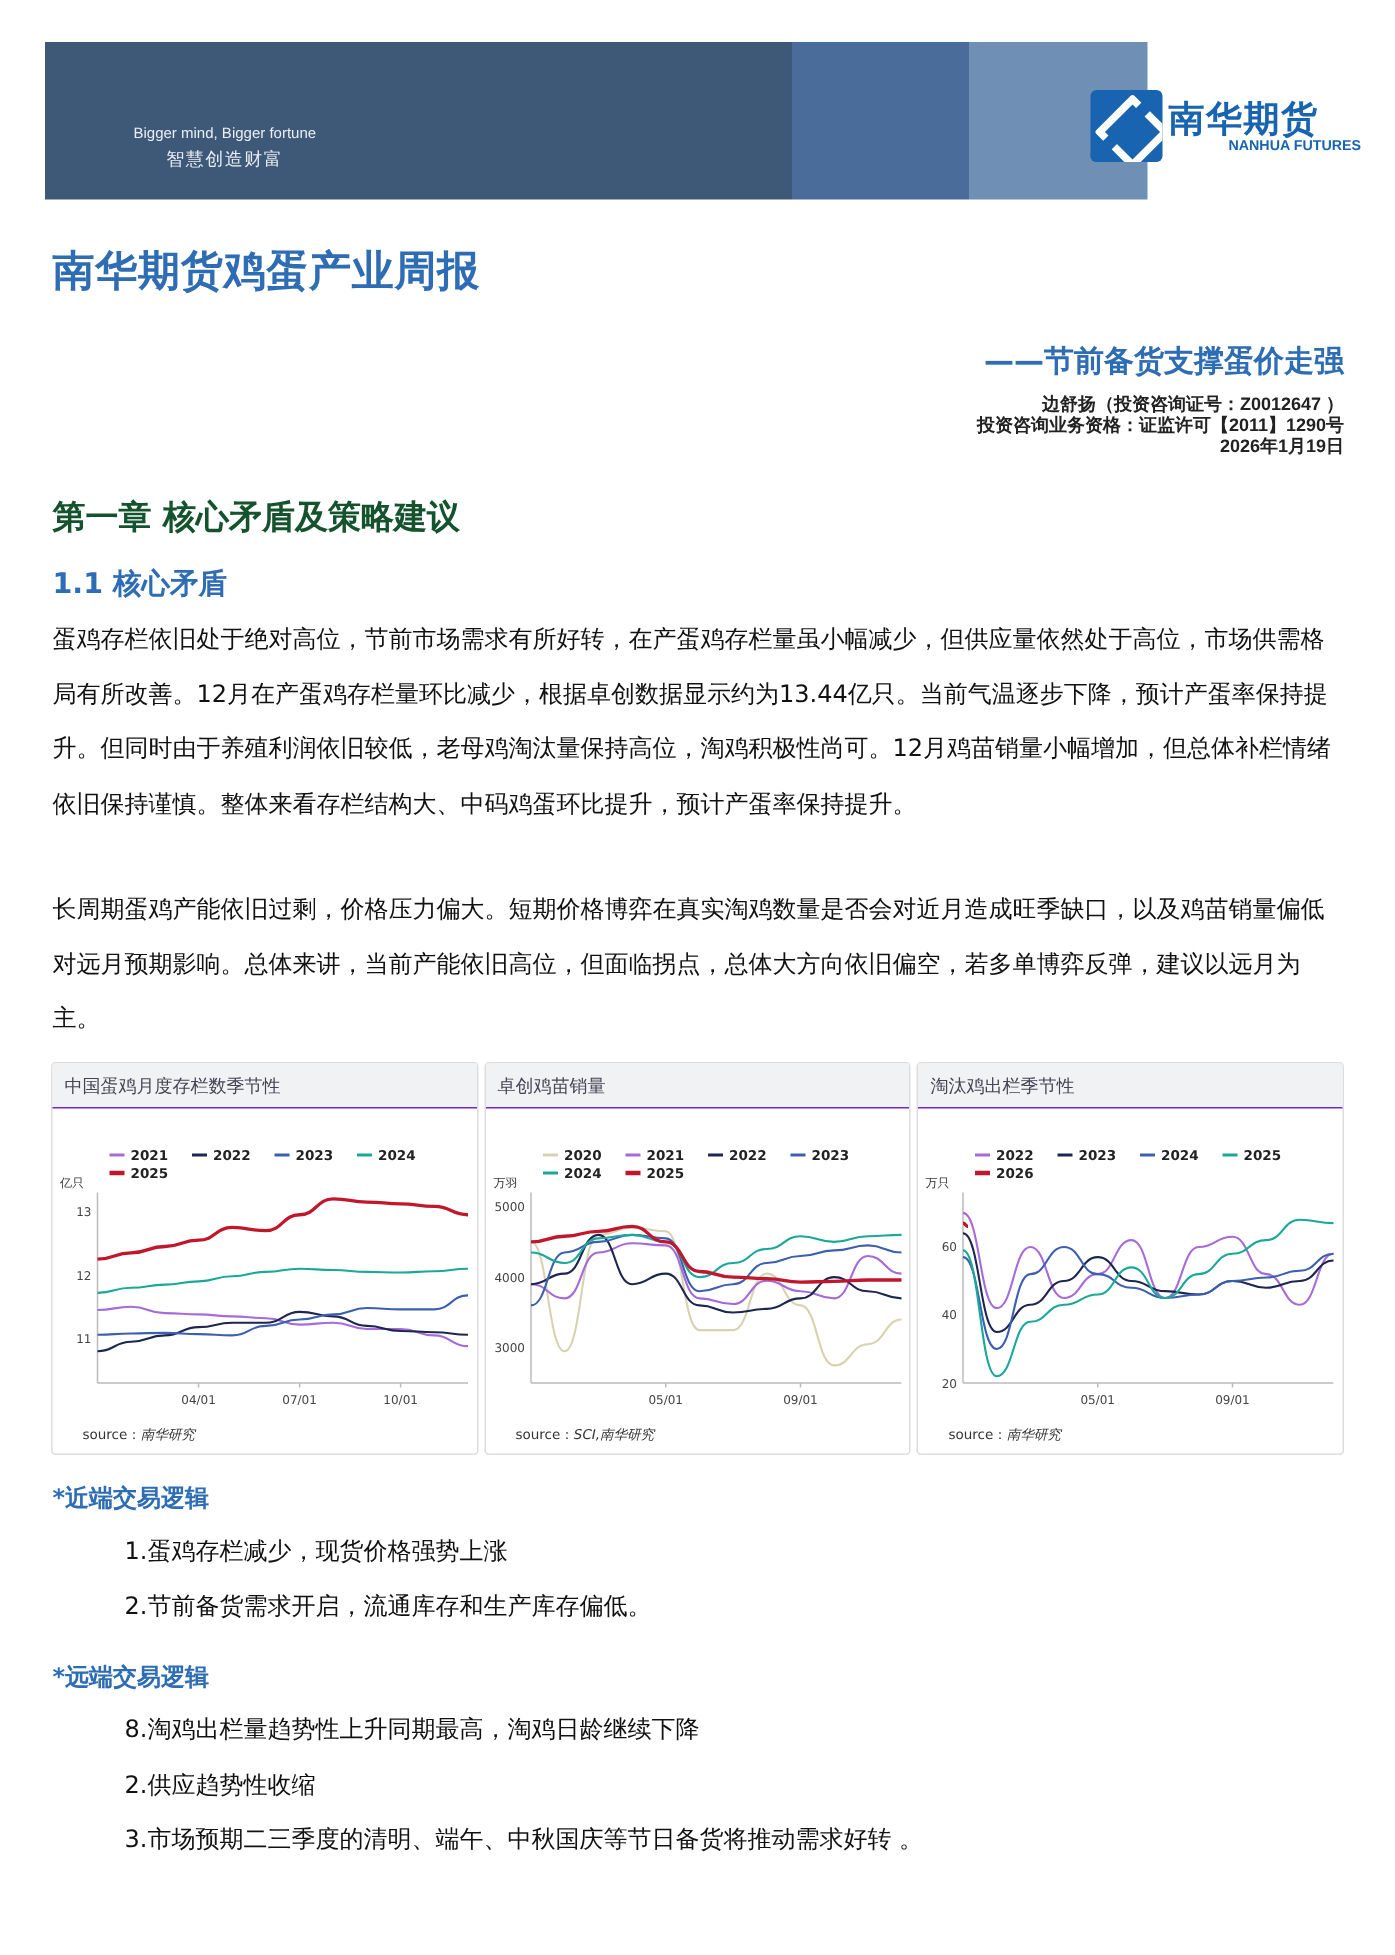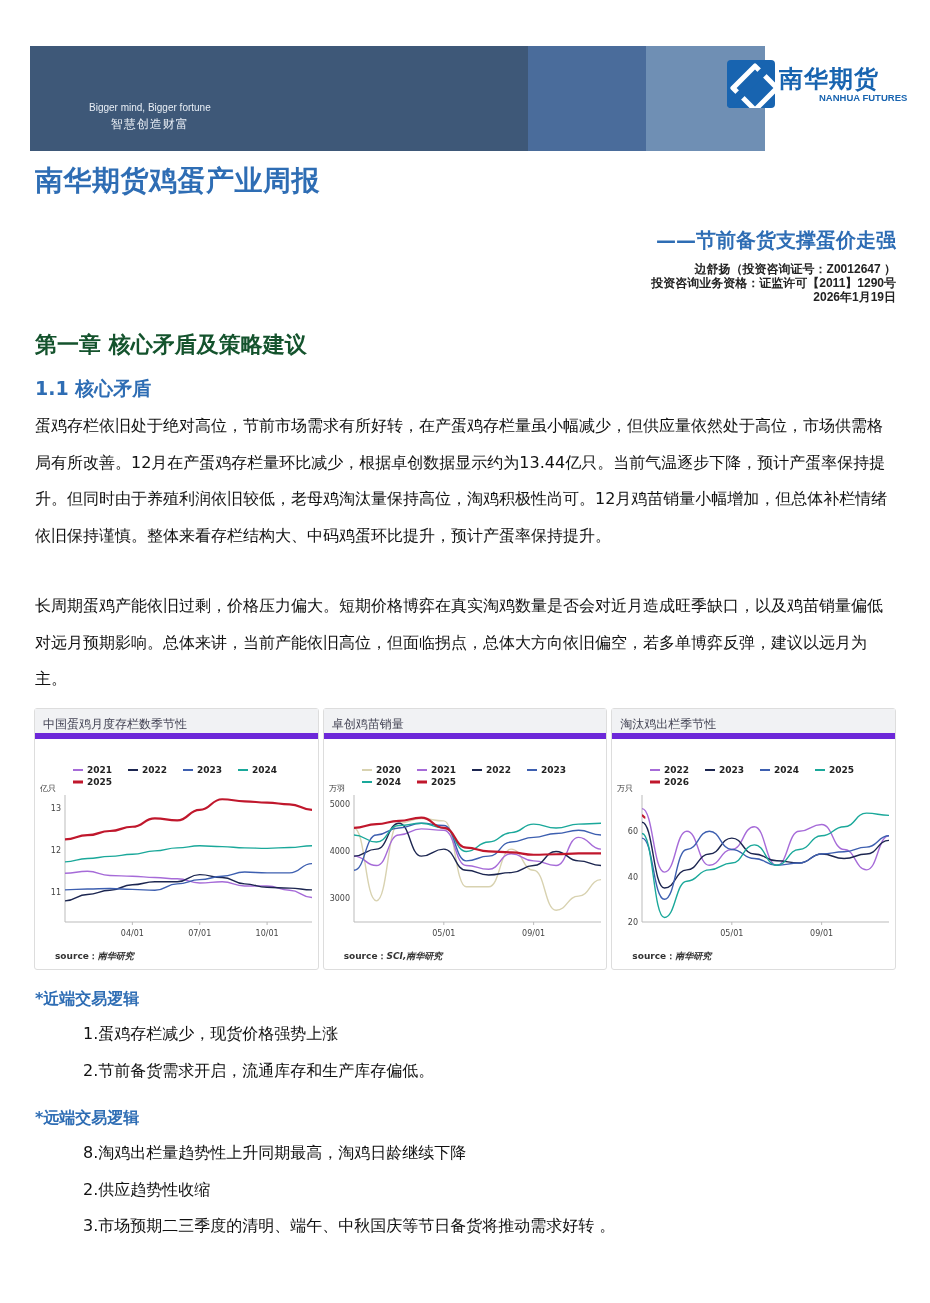--- a/index.html
+++ b/index.html
@@ -1,17 +1,17 @@
 <!DOCTYPE html>
 <html><head>
 <meta charset="utf-8">
 <style>
 *{box-sizing:border-box;margin:0;padding:0;}
 body{width:930px;height:1303px;background:#fff;font-family:"DejaVu Sans","Liberation Sans",sans-serif;color:#222;position:relative;overflow:hidden;}
-.banner{position:absolute;left:30px;top:46px;width:735px;height:105px;display:flex;}
+.banner{position:absolute;left:30px;top:28px;width:735px;height:105px;display:flex;}
 .b1{width:546px;background:#3e5878;position:relative;}
 .b2{width:130px;background:#4a6c9b;}
 .b3{width:130px;background:#6f8fb4;}
 .b4{flex:1;background:#b3c9df;}
 .slogan{position:absolute;left:59px;top:56px;color:#e8eef5;text-align:center;}
 .slogan .en{font-size:10px;font-family:"Liberation Sans",sans-serif;}
 .slogan .cn{font-size:12px;margin-top:3px;letter-spacing:1px;}
 .logo{position:absolute;left:727px;top:60px;display:flex;align-items:center;}
 .logo .mark{width:48px;height:48px;background:#1864b0;border-radius:4px;position:relative;overflow:hidden;}
 .logo .mark:before{content:"";position:absolute;left:10px;top:10px;width:26px;height:26px;border:5px solid #fff;transform:rotate(45deg);border-radius:2px;}
@@ -22,23 +22,23 @@
 .title{position:absolute;left:35px;top:162px;font-size:28px;font-weight:bold;color:#2e6db4;letter-spacing:0.5px;}
 .subtitle{position:absolute;right:34px;top:227px;font-size:20px;font-weight:bold;color:#2e6db4;}
 .meta{position:absolute;right:34px;top:262px;text-align:right;font-size:12px;font-weight:bold;line-height:14px;font-family:"Liberation Sans",sans-serif;margin-left:48px;}
 .h1{position:absolute;left:35px;top:330px;font-size:22px;font-weight:bold;color:#14532d;}
 .h2{position:absolute;left:35px;top:376px;font-size:19px;font-weight:bold;color:#2e6db4;}
 .para{position:absolute;left:35px;width:862px;font-size:16px;line-height:36.5px;color:#111;}
 .p1{top:408px;}
 .p2{top:588px;}
 .charts{position:absolute;left:34px;top:708px;width:862px;height:262px;display:flex;gap:4px;}
 .card{flex:1;border:1px solid #ddd;border-radius:3px;background:#fff;position:relative;}
-.card .ct{height:30px;background:#f1f2f4;border-bottom:6px solid #6d28d9;font-size:12px;color:#445;padding:7px 8px;}
+.card .ct{height:30px;background:#f1f2f4;border-bottom:1px solid #6d28d9;font-size:12px;color:#445;padding:7px 8px;}
 .card svg{position:absolute;left:0;top:30px;}
-.card .src{position:absolute;left:20px;bottom:6px;font-size:9px;color:#333;font-weight:bold;}
+.card .src{position:absolute;left:20px;bottom:6px;font-size:9px;color:#333;}
 .card .src i{font-style:italic;}
 .sec{position:absolute;left:35px;font-size:16px;font-weight:bold;color:#2e6db4;}
 .li{position:absolute;left:35px;font-size:16px;color:#111;margin-left:48px;}
 </style>
 </head>
 <body>
 
 <div class="banner">
  <div class="b1">
   <div class="slogan">

